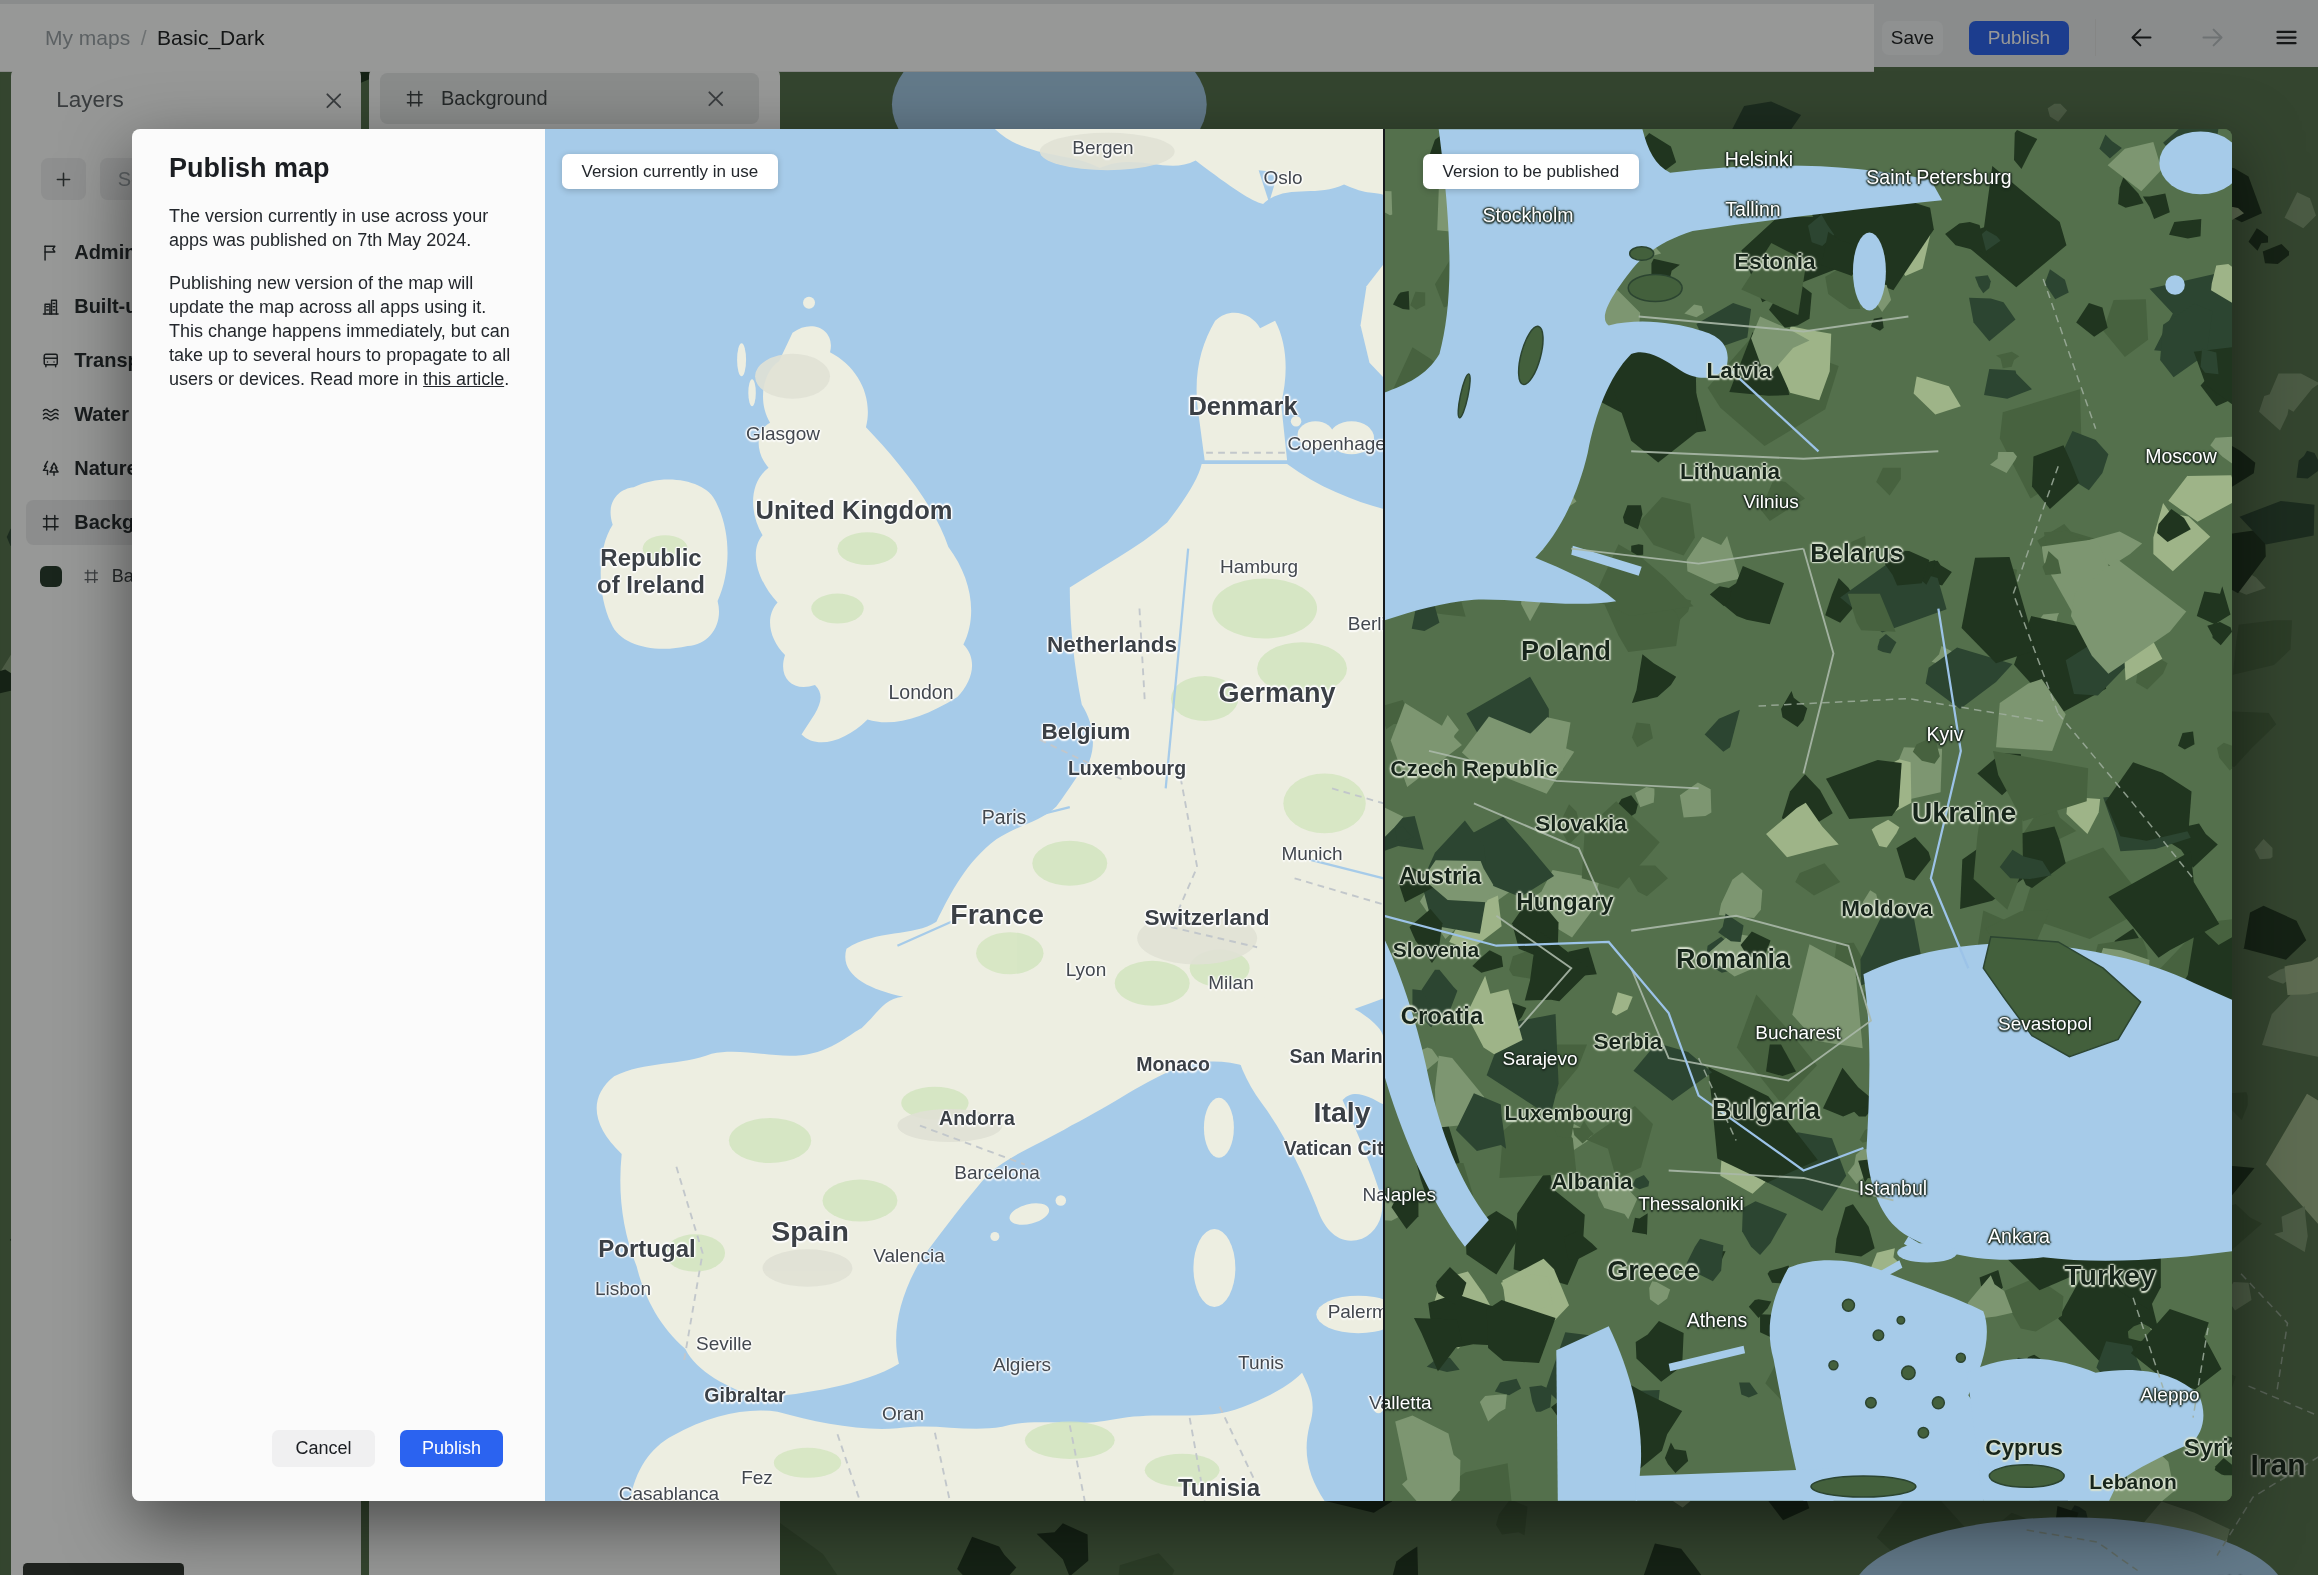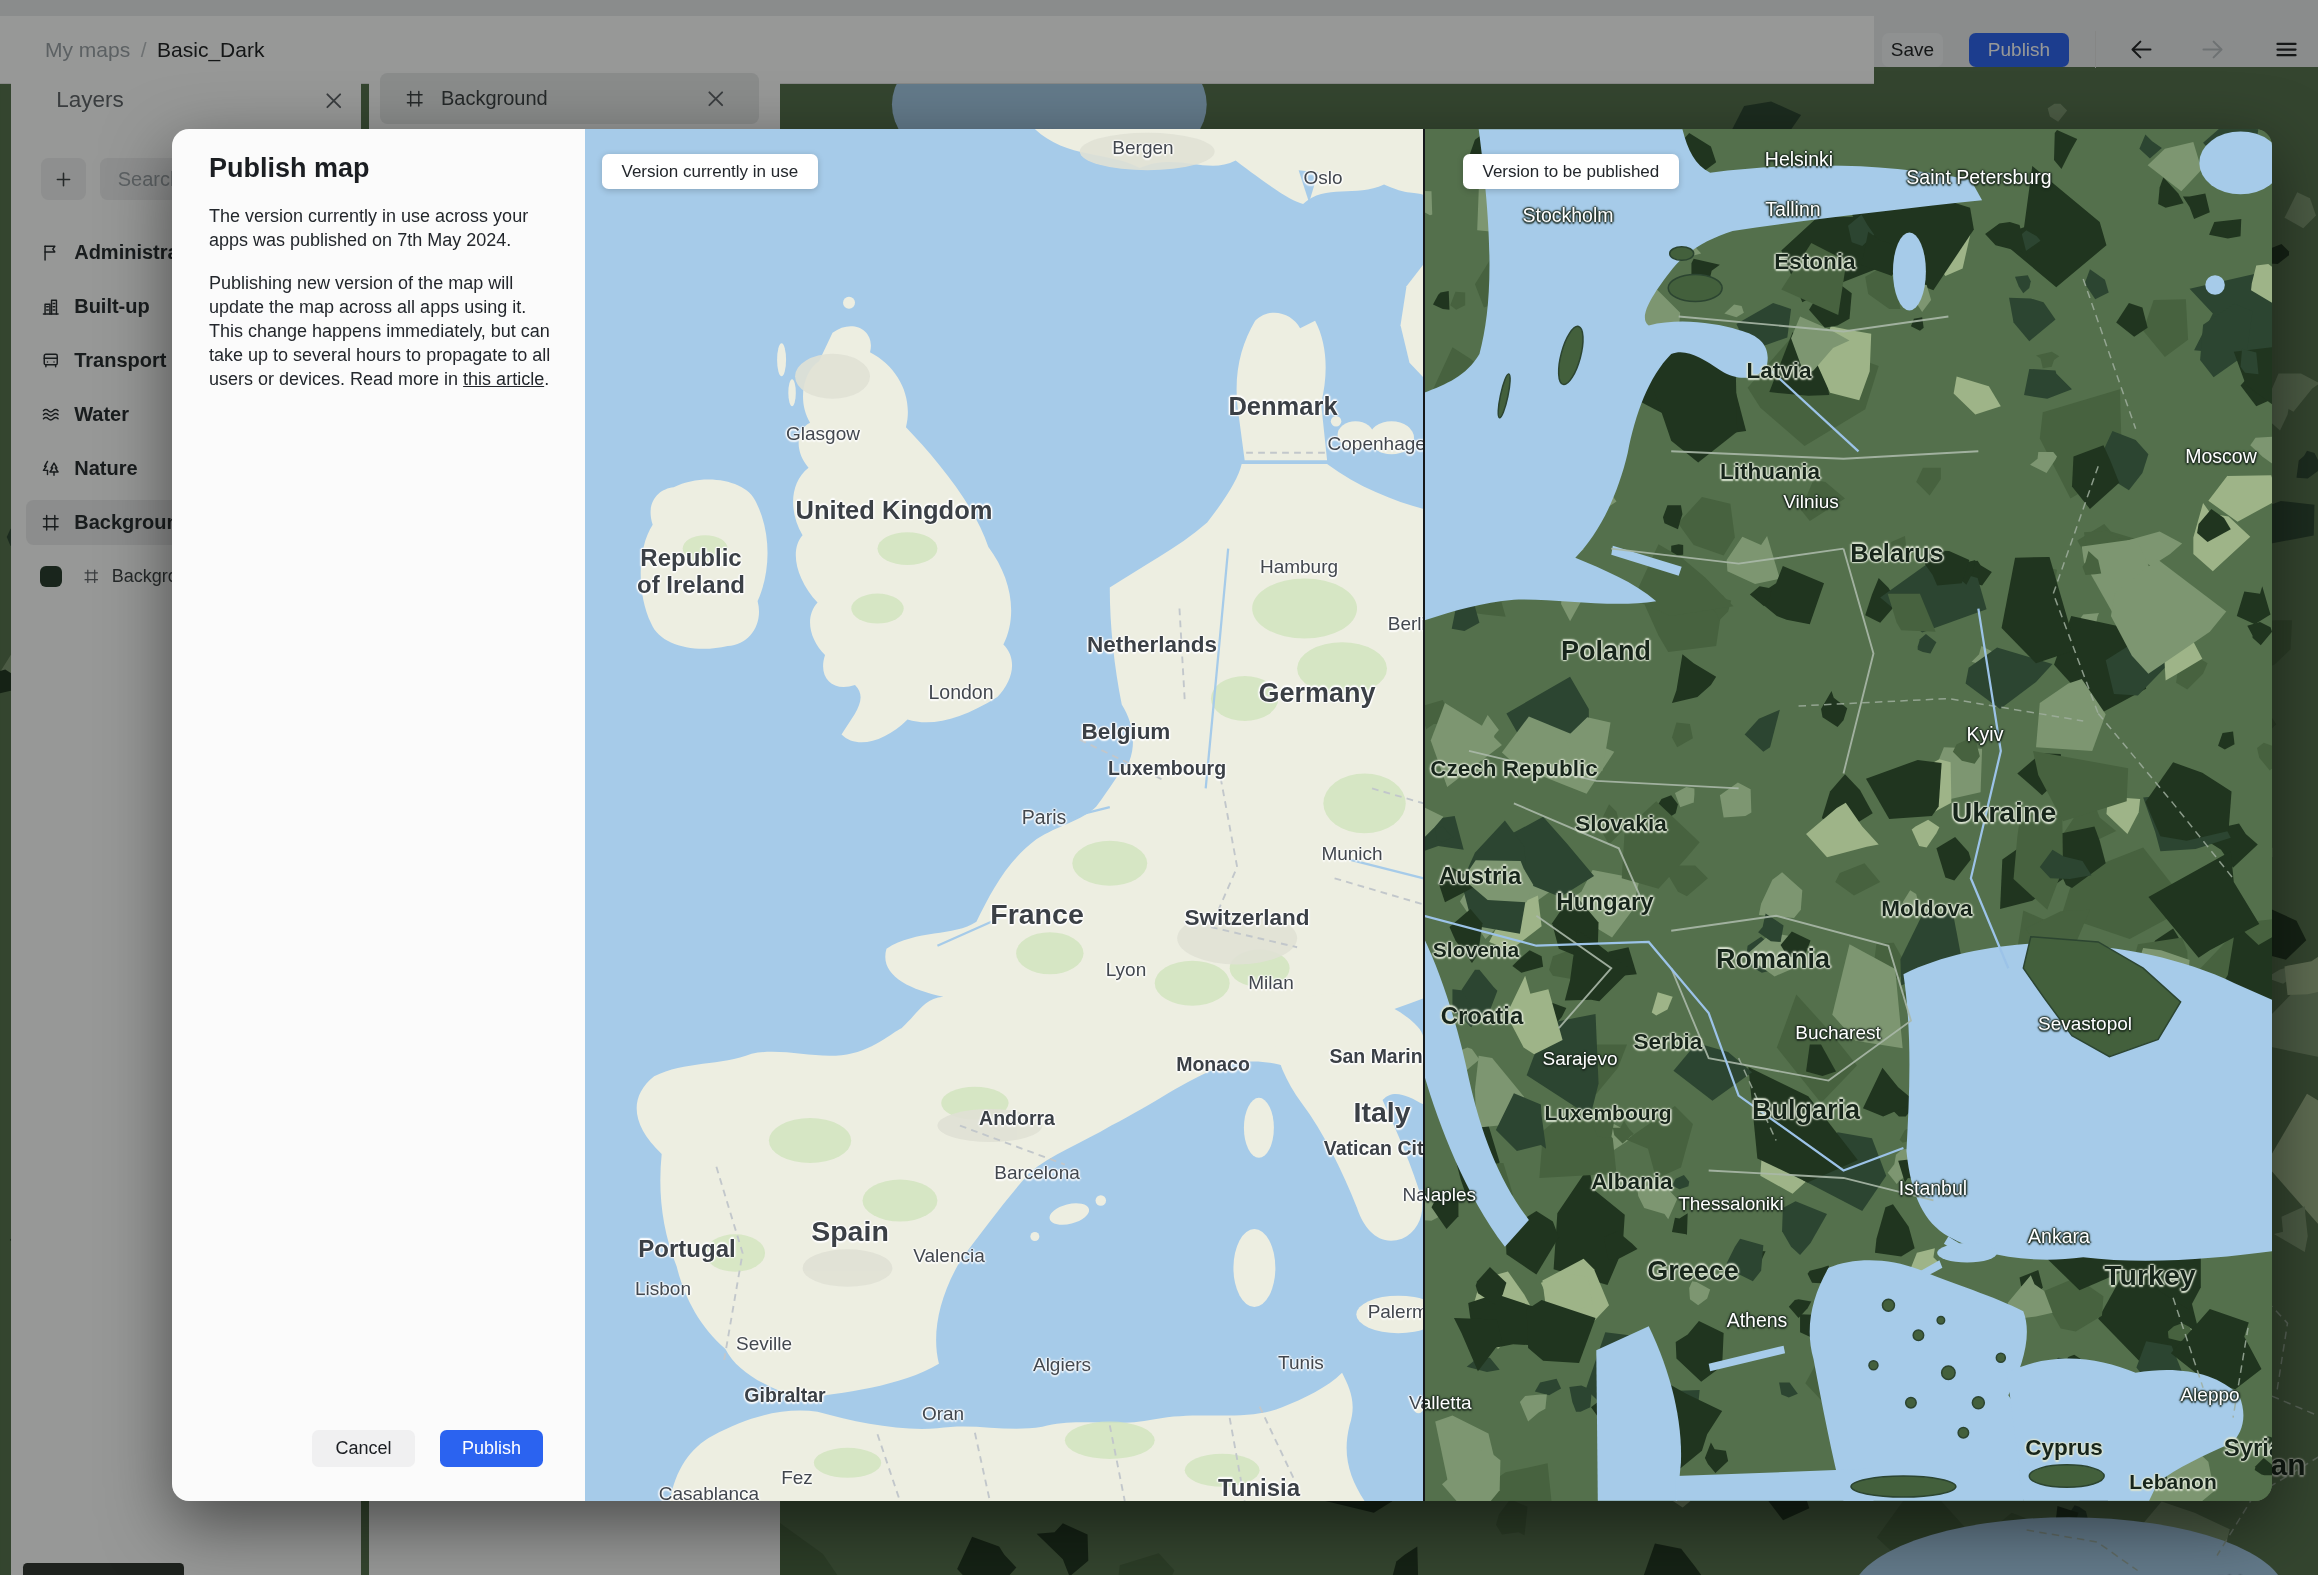--- a/index.html
+++ b/index.html
@@ -1,21 +1,21 @@
 <!DOCTYPE html>
 <html style="font-size:12px"><head>
 <meta charset="utf-8">
 <style>
   html,body{margin:0;padding:0;}
   body{width:2319px;height:1575px;position:relative;overflow:hidden;
        font-family:"Liberation Sans","DejaVu Sans",sans-serif;background:#e8eaed;}
   
   .backdrop-map{position:absolute;left:0;top:67px;width:2319px;height:1508px;background:#55704c;z-index:0;overflow:hidden;}
   .backdrop-map svg{position:absolute;left:0;top:0;}
-  .topbar{position:absolute;left:0;top:16px;width:1874px;height:67px;background:#ffffff;border-bottom:0.7px solid #e6e6e6;z-index:10;}
+  .topbar{position:absolute;left:0;top:4px;width:1874px;height:67px;background:#ffffff;border-bottom:0.7px solid #e6e6e6;z-index:10;}
   .crumbs{position:absolute;left:45px;top:0;height:67px;display:flex;align-items:center;gap:10.5px;font-size:21px;}
   .crumb-sec{color:#9aa0a6;}
   .crumb-sep{color:#b9bdc1;}
   .crumb-cur{color:#202124;font-weight:500;}
   .btn{display:flex;align-items:center;justify-content:center;border-radius:6.7px;font-size:19px;cursor:pointer;}
   .btn-save{width:61px;height:34px;background:#f1f3f4;color:#202124;position:absolute;left:1882px;top:16.5px;}
   .btn-publish-top{width:100px;height:34px;background:#2b63f0;color:#fff;position:absolute;left:1969px;top:16.5px;}
   .tb-div{position:absolute;left:2095px;top:15px;width:0.7px;height:37px;background:#e0e0e0;}
   .icon-btn{position:absolute;top:20px;width:27px;height:27px;color:#202124;}
   .icon-btn svg{width:27px;height:27px;}
@@ -45,21 +45,21 @@
   .bg-panel{left:369px;width:411px;}
   .bgp-head{position:absolute;left:10.5px;top:6px;width:379px;height:51px;background:#e9eaeb;border-radius:7.5px;display:flex;align-items:center;}
   .bgp-head .ric{width:19.5px;height:19.5px;margin:0 16.5px 0 25.5px;color:#3c4043;}
   .bgp-head .ric svg{width:19.5px;height:19.5px;}
   .bgp-title{font-size:20px;color:#3c4043;}
   .bgp-close{position:absolute;right:30px;top:12.7px;width:25.5px;height:25.5px;color:#5f6368;}
   .minimap-stub{position:absolute;left:22.5px;top:1563px;width:161px;height:22.5px;background:#30352f;border-radius:4.5px;z-index:10;}
   
   .dim{position:absolute;left:0;top:0;width:2319px;height:1575px;background:rgba(8,10,8,0.42);z-index:20;}
   
-  .dialog{position:absolute;left:132px;top:129px;width:2100px;height:1372px;z-index:30;display:flex;border-radius:17px;overflow:hidden;box-shadow:0 22.5px 67px rgba(0,0,0,.5);margin-left:40px;}
+  .dialog{position:absolute;left:132px;top:129px;width:2100px;height:1372px;z-index:30;display:flex;border-radius:8px;overflow:hidden;box-shadow:0 22.5px 67px rgba(0,0,0,.5);}
   .modal{position:relative;width:413px;height:100%;background:#fbfbfb;flex:none;}
   .m-title{position:absolute;left:37px;top:24px;font-size:27px;font-weight:600;color:#1b1e22;}
   .m-body{position:absolute;left:37px;top:76px;width:343px;font-size:18px;line-height:1.33;color:#23272c;}
   .m-body p{margin:0 0 19.5px 0;}
   .m-link{text-decoration:underline;cursor:pointer;color:#23272c;}
   .m-actions{position:absolute;left:0;top:1301px;width:100%;height:37px;}
   .btn-cancel{position:absolute;left:140px;width:103px;height:37px;background:#f0f0f1;color:#1b1e22;font-size:18px;}
   .btn-publish{position:absolute;left:268px;width:103px;height:37px;background:#2b63f0;color:#fff;font-size:18px;}
   .map-pane{position:relative;height:100%;flex:none;overflow:hidden;}
   .map-pane.light{width:839px;background:#a6cbe9;}

